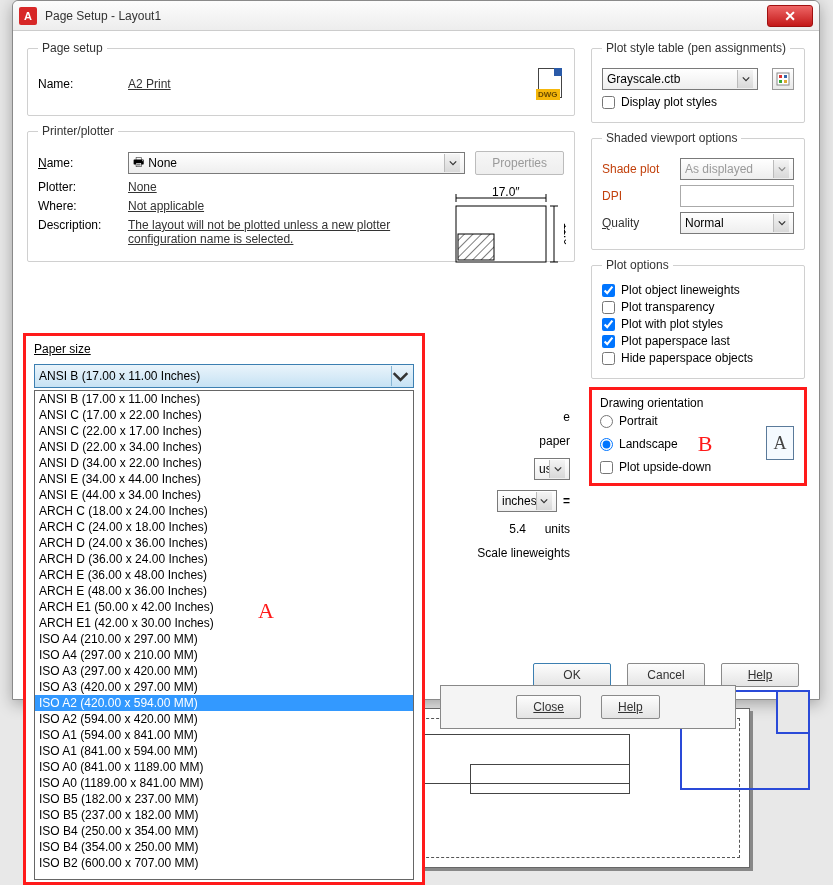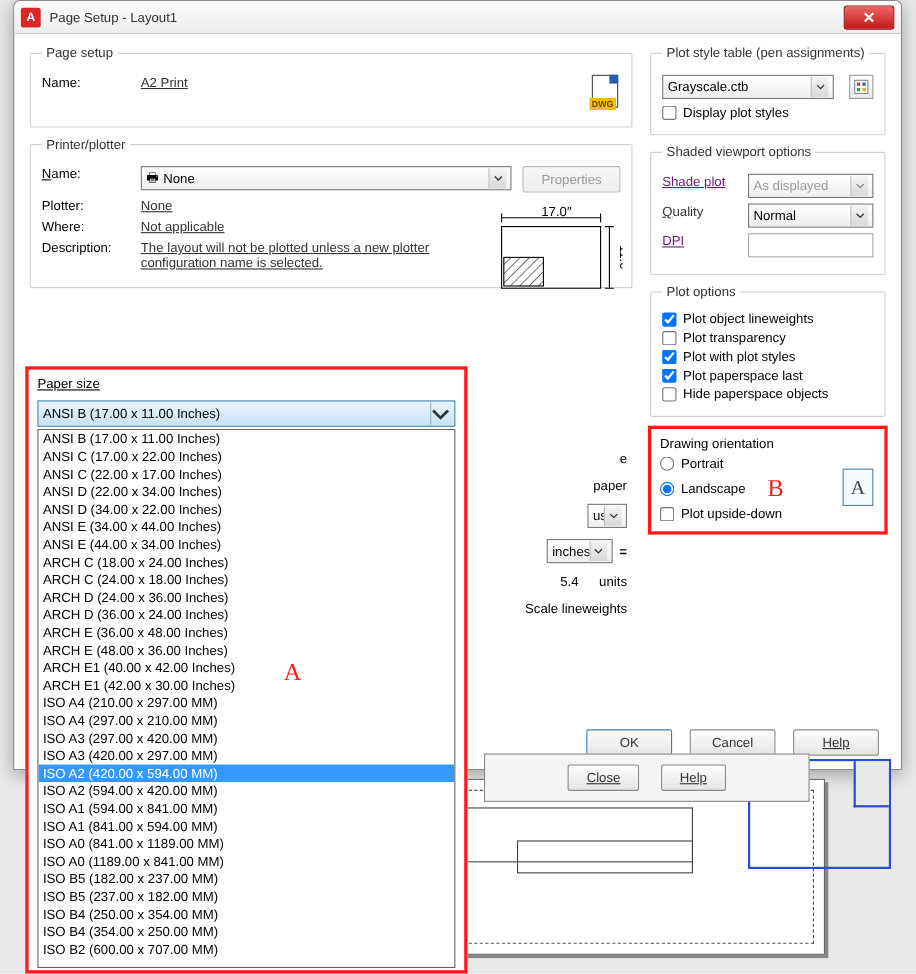--- a/index.html
+++ b/index.html
@@ -28,21 +28,21 @@
   }
 
   .body { padding: 10px 12px; display: flex; gap: 12px; }
   .left-col { flex: 1; }
   .right-col { width: 218px; }
 
   fieldset.group {
     border: 1px solid #d0d0d0; border-radius: 2px; padding: 8px 10px 10px 10px; margin-bottom: 8px;
   }
   fieldset.group > legend { padding: 0 4px; color: #333; }
-  .row { display: flex; gap: 10px; margin: 5px 0; }
+  .row { display: flex; align-items: center; gap: 10px; margin: 5px 0; }
   .lbl { width: 80px; display: inline-block; }
   .lbl-sm { display: inline-block; }
   .val { color: #333; text-decoration: underline; }
 
   .dropdown {
     height: 22px; border: 1px solid #7a7a7a; background: linear-gradient(#fff,#eee);
     display: flex; align-items: center; padding: 0 4px; position: relative;
   }
   .dropdown .dd-text { flex: 1; white-space: nowrap; overflow: hidden; }
   .dropdown .dd-arrow {
@@ -92,21 +92,21 @@
   .paper-list .item { padding: 1px 4px; white-space: nowrap; cursor: default; }
   .paper-list .item.selected { background: #3399ff; color: #fff; }
 
   .hidden-scale-units {
     position: absolute; left: 410px; top: 400px; width: 160px; z-index: 5;
   }
   .hidden-scale-units .frag { margin: 10px 0; display: flex; gap: 6px; align-items: center; justify-content: flex-end; }
 
   .right-col .dropdown { width: 100%; }
   .right-col .row .lbl-sm { width: 68px; color: #333; }
-  .right-col .row .lbl-sm.dis { color: #701a75; text-decoration: underline; }
+  .right-col .row .lbl-sm.dis { color: #c2410c; }
   .right-col .input-small {
     width: 100px; height: 22px; border: 1px solid #aaa; background: #fff;
   }
 
   .drawing-orient {
     border: 3px solid #ff1a1a; padding: 6px 8px; position: relative;
   }
   .drawing-orient .orient-icon {
     position: absolute; right: 10px; top: 36px; width: 28px; height: 34px;
     border: 1px solid #5a7a9a; background: #f5faff; display: flex; align-items: center; justify-content: center;
@@ -269,33 +269,33 @@
           <div class="dropdown" style="flex:1; color:#9a9a9a">
             <span class="dd-text">As displayed</span>
             <span class="dd-arrow">
                 <svg viewBox="0 0 10 10">
                   <path d="M1 3l4 4 4-4" fill="none" stroke="#888" stroke-width="1.5"></path>
                 </svg>
               </span>
           </div>
         </div>
         <div class="row">
+          <span class="lbl-sm dis">DPI</span>
+          <input class="input-small" style="flex: 1 1 0%;" disabled="">
+        </div>
+        <div class="row">
           <span class="lbl-sm"><span style="text-decoration:underline">Q</span>uality</span>
           <div class="dropdown" style="flex:1">
             <span class="dd-text">Normal</span>
             <span class="dd-arrow">
                 <svg viewBox="0 0 10 10">
                   <path d="M1 3l4 4 4-4" fill="none" stroke="#333" stroke-width="1.5"></path>
                 </svg>
               </span>
           </div>
-        </div>
-        <div class="row">
-          <span class="lbl-sm dis">DPI</span>
-          <input class="input-small" style="flex: 1 1 0%;" disabled="">
         </div>
       </fieldset>
 
       <fieldset class="group">
         <legend>Plot options</legend>
         <label class="checkbox">
             <input type="checkbox" checked="" style="">
             <span>Plot object lineweights</span>
           </label>
         <label class="checkbox">
@@ -400,21 +400,21 @@
       <div class="item">ANSI D (22.00 x 34.00 Inches)</div>
       <div class="item">ANSI D (34.00 x 22.00 Inches)</div>
       <div class="item">ANSI E (34.00 x 44.00 Inches)</div>
       <div class="item">ANSI E (44.00 x 34.00 Inches)</div>
       <div class="item">ARCH C (18.00 x 24.00 Inches)</div>
       <div class="item">ARCH C (24.00 x 18.00 Inches)</div>
       <div class="item">ARCH D (24.00 x 36.00 Inches)</div>
       <div class="item">ARCH D (36.00 x 24.00 Inches)</div>
       <div class="item">ARCH E (36.00 x 48.00 Inches)</div>
       <div class="item">ARCH E (48.00 x 36.00 Inches)</div>
-      <div class="item">ARCH E1 (40.00 x 42.00 Inches)</div>
+      <div class="item">ARCH E1 (50.00 x 42.00 Inches)</div>
       <div class="item">ARCH E1 (42.00 x 30.00 Inches)</div>
       <div class="item">ISO A4 (210.00 x 297.00 MM)</div>
       <div class="item">ISO A4 (297.00 x 210.00 MM)</div>
       <div class="item">ISO A3 (297.00 x 420.00 MM)</div>
       <div class="item">ISO A3 (420.00 x 297.00 MM)</div>
       <div class="item selected">ISO A2 (420.00 x 594.00 MM)</div>
       <div class="item">ISO A2 (594.00 x 420.00 MM)</div>
       <div class="item">ISO A1 (594.00 x 841.00 MM)</div>
       <div class="item">ISO A1 (841.00 x 594.00 MM)</div>
       <div class="item">ISO A0 (841.00 x 1189.00 MM)</div>

